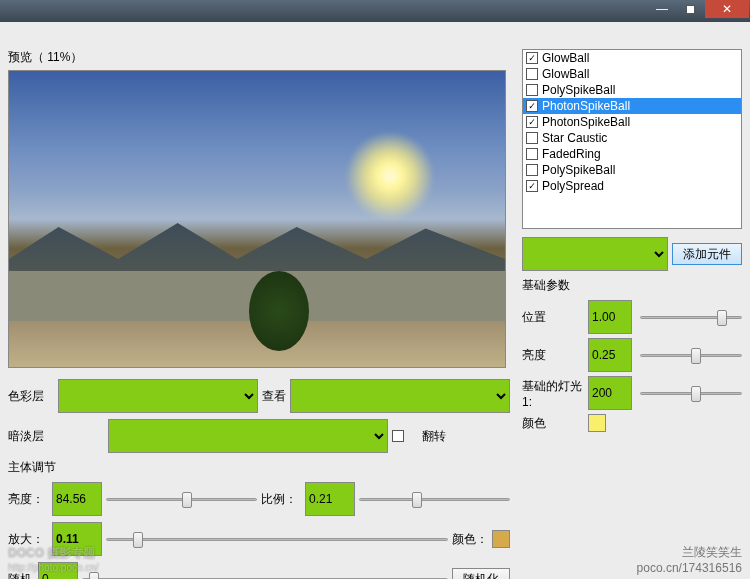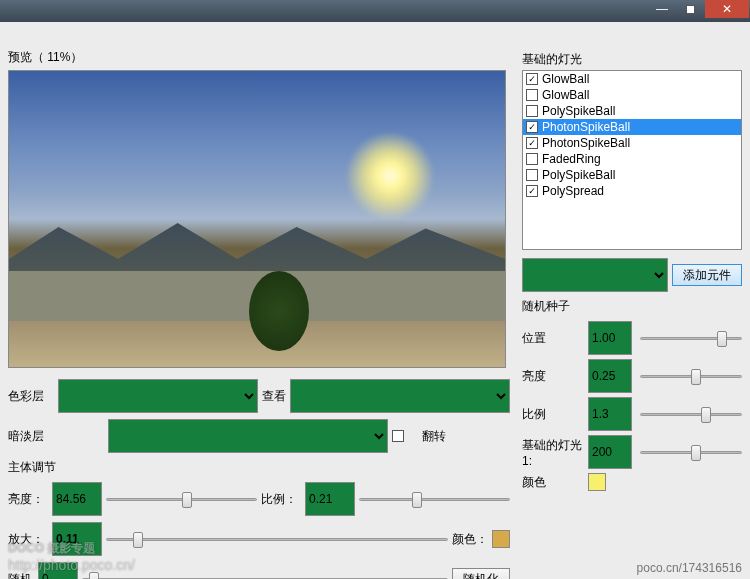--- a/index.html
+++ b/index.html
@@ -17,40 +17,40 @@
 .preview-title { color: #000; margin-bottom: 4px; }
 .preview { width: 498px; height: 352px; border: 1px solid #888; background: linear-gradient(180deg,#3b5fa3 0%,#6c8cc0 25%,#8aa2c7 40%,#a7b8cf 50%,#6b6040 60%,#8b7a58 75%,#9c8a64 100%); position: relative; overflow: hidden; }
 .sun { position: absolute; top: 60px; right: 70px; width: 90px; height: 90px; background: radial-gradient(circle,#fffde0 0%,#fff59a 20%,rgba(255,240,130,.7) 40%,rgba(255,220,90,0) 70%); border-radius: 50%; filter: blur(2px); }
 .roof { position: absolute; top: 140px; left: 0; right: 0; height: 80px; background: linear-gradient(180deg,#3a4a5a,#555a50); clip-path: polygon(0 60%,10% 20%,22% 60%,34% 15%,46% 60%,58% 20%,72% 60%,84% 22%,100% 60%,100% 100%,0 100%); }
 .wall { position: absolute; top: 200px; left: 0; right: 0; height: 70px; background: #8a8a78; }
 .ground { position: absolute; top: 250px; left: 0; right: 0; bottom: 0; background: linear-gradient(180deg,#a09070,#c0b088); }
 .tree { position: absolute; top: 200px; left: 240px; width: 60px; height: 80px; background: radial-gradient(circle,#2a4a1a,#1a3010); border-radius: 50%; }
 
 .row { display: flex; align-items: center; margin-top: 6px; gap: 4px; }
 .lbl { color: #000; white-space: nowrap; }
-select, input[type=text] { border: 1px solid #888; background: #15803d; height: 28px; padding: 16px 3px; }
+select, input[type=text] { border: 1px solid #888; background: #84cc16; height: 28px; padding: 16px 3px; }
 .slider { flex: 1; height: 20px; position: relative; min-width: 60px; }
 .track { position: absolute; top: 9px; left: 0; right: 0; height: 3px; background: #bbb; border: 1px solid #999; border-radius: 2px; }
 .thumb { position: absolute; top: 3px; width: 10px; height: 16px; background: linear-gradient(#f8f8f8,#d8d8d8); border: 1px solid #888; border-radius: 2px; }
 button { border: 1px solid #888; background: linear-gradient(#f8f8f8,#e0e0e0); height: 22px; padding: 0 10px; cursor: pointer; }
 button.blue { border: 1px solid #3a8fd8; background: linear-gradient(#eaf4fd,#c9e3f8); }
 .swatch { width: 18px; height: 18px; border: 1px solid #888; }
 
 .section-title { color: #000; margin: 2px 0; }
 .rlist { flex: 0 0 180px; border: 1px solid #888; background: #fff; overflow: hidden; }
 .ritem { display: flex; align-items: center; padding: 1px 3px; gap: 4px; }
 .ritem.sel { background: #2b8ef0; color: #fff; }
 .chk { width: 12px; height: 12px; border: 1px solid #555; background: #fff; display: flex; align-items: center; justify-content: center; font-size: 9px; color: #000; }
 .param { display: flex; align-items: center; margin-top: 4px; }
 .param .plbl { width: 66px; }
 .param input { width: 44px; }
 .param .slider { width: 60px; margin-left: 8px; }
 
 .watermark { position: absolute; left: 8px; bottom: 6px; color: rgba(255,255,255,.4); font-size: 16px; font-weight: bold; text-shadow: 0 0 2px rgba(0,0,0,.4); pointer-events: none; }
-.watermark small { display: block; font-size: 14px; font-weight: normal; }
+.watermark small { display: block; font-size: 10px; font-weight: normal; }
 .wm2 { position: absolute; right: 8px; bottom: 4px; color: #777; font-size: 10px; text-align: right; }
 </style>
 </head>
 <body>
 
 <div class="titlebar">
   <div class="tbtn">
       <span>—</span>
     </div>
   <div class="tbtn">
@@ -126,102 +126,98 @@
       <input type="text" style="width: 40px;" value="0">
       <div class="slider" style="flex:3">
           <div class="track"></div>
           <div class="thumb" style="left:2%"></div>
         </div>
       <button>随机化</button>
     </div>
   </div>
 
   <div class="right">
-    <div class="section-title">基础的灯光</div>
     <div class="rlist" id="rlist">
         <div class="ritem">
           <span class="chk">✓</span>
           <span>GlowBall</span>
         </div>
         <div class="ritem">
           <span class="chk"></span>
           <span>GlowBall</span>
         </div>
         <div class="ritem">
           <span class="chk"></span>
           <span>PolySpikeBall</span>
         </div>
         <div class="ritem sel">
           <span class="chk">✓</span>
           <span>PhotonSpikeBall</span>
         </div>
         <div class="ritem">
           <span class="chk">✓</span>
           <span>PhotonSpikeBall</span>
+        </div>
+        <div class="ritem">
+          <span class="chk"></span>
+          <span>Star Caustic</span>
         </div>
         <div class="ritem">
           <span class="chk"></span>
           <span>FadedRing</span>
         </div>
         <div class="ritem">
           <span class="chk"></span>
           <span>PolySpikeBall</span>
         </div>
         <div class="ritem">
           <span class="chk">✓</span>
           <span>PolySpread</span>
         </div>
       </div>
 
     <div class="row" style="margin-top:8px">
       <select style="flex:1"><option></option></select>
       <button class="blue">添加元件</button>
     </div>
 
-    <div class="section-title" style="margin-top:6px">随机种子</div>
+    <div class="section-title" style="margin-top:6px">基础参数</div>
     <div id="params">
         <div class="param">
           <span class="plbl">位置</span>
           <input type="text" value="1.00" style="">
           <div class="slider">
             <div class="track"></div>
             <div class="thumb" style="left:75%"></div>
           </div>
         </div>
         <div class="param">
           <span class="plbl">亮度</span>
           <input type="text" value="0.25" style="">
           <div class="slider">
             <div class="track"></div>
             <div class="thumb" style="left:50%"></div>
           </div>
         </div>
         <div class="param">
-          <span class="plbl">比例</span>
-          <input type="text" value="1.3" style="">
-          <div class="slider">
-            <div class="track"></div>
-            <div class="thumb" style="left:60%"></div>
-          </div>
-        </div>
-        <div class="param">
           <span class="plbl">基础的灯光 1:</span>
           <input type="text" value="200" style="">
           <div class="slider">
             <div class="track"></div>
             <div class="thumb" style="left:50%"></div>
           </div>
         </div>
       </div>
 
     <div class="param">
       <span class="plbl">颜色</span>
       <div class="swatch" style="background:#f8f06a"></div>
     </div>
   </div>
 </div>
 
 <div class="watermark">
   <span>DOCO 摄影专题</span><small>http://photo.poco.cn/</small>
 </div>
 <div class="wm2">
+  <div>兰陵笑笑生</div>
     <div>poco.cn/174316516</div>
 </div>
 
 </body></html>

